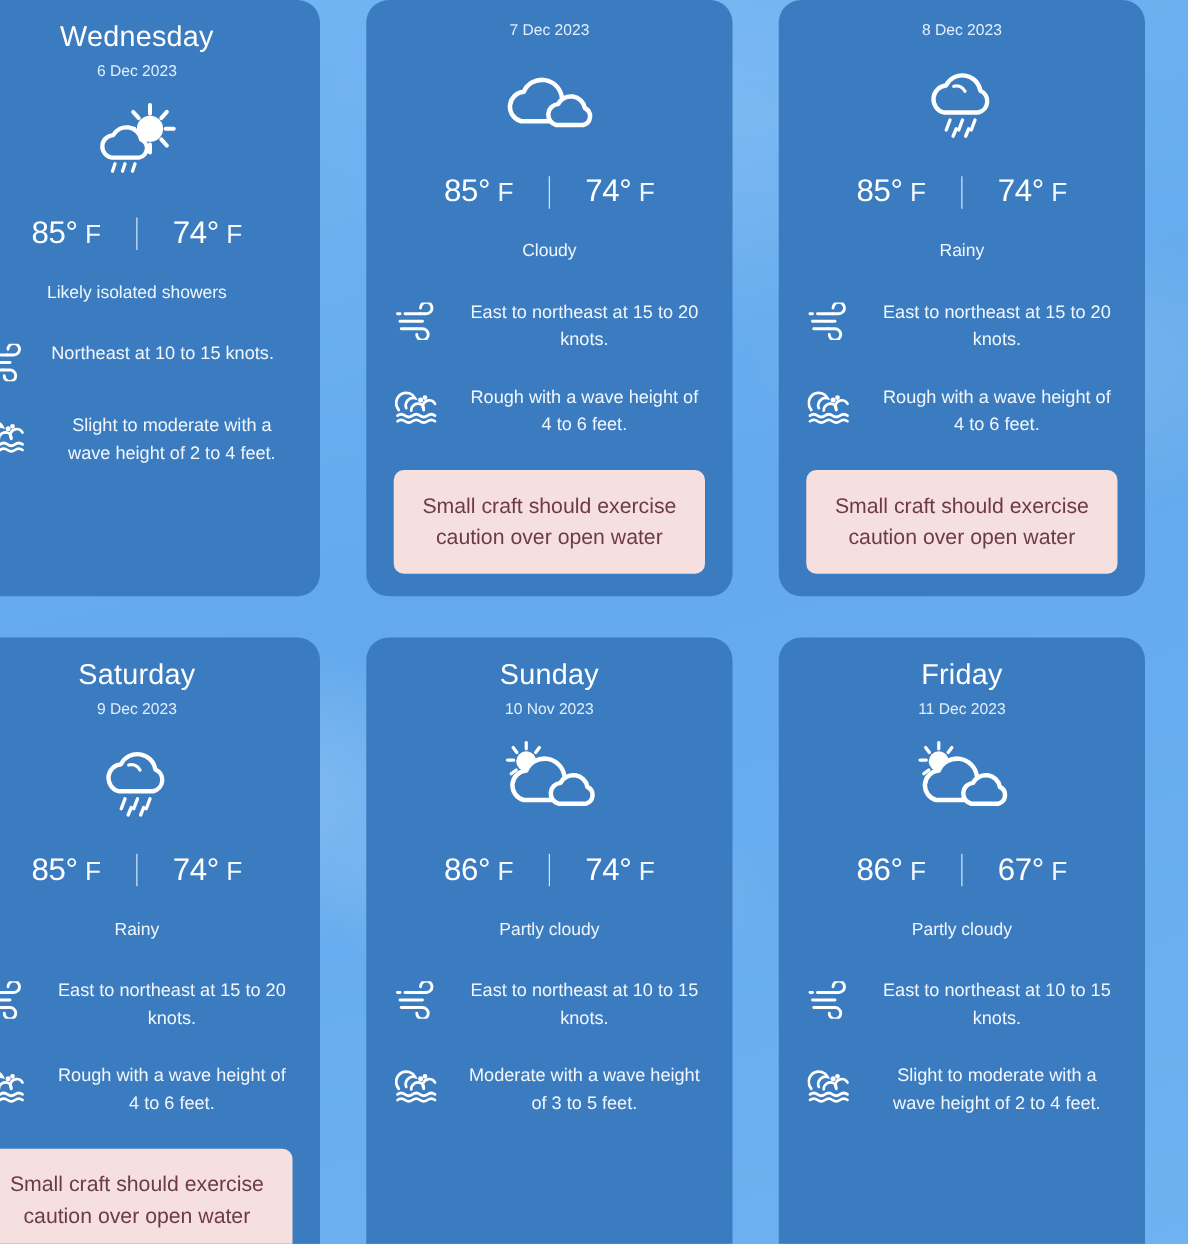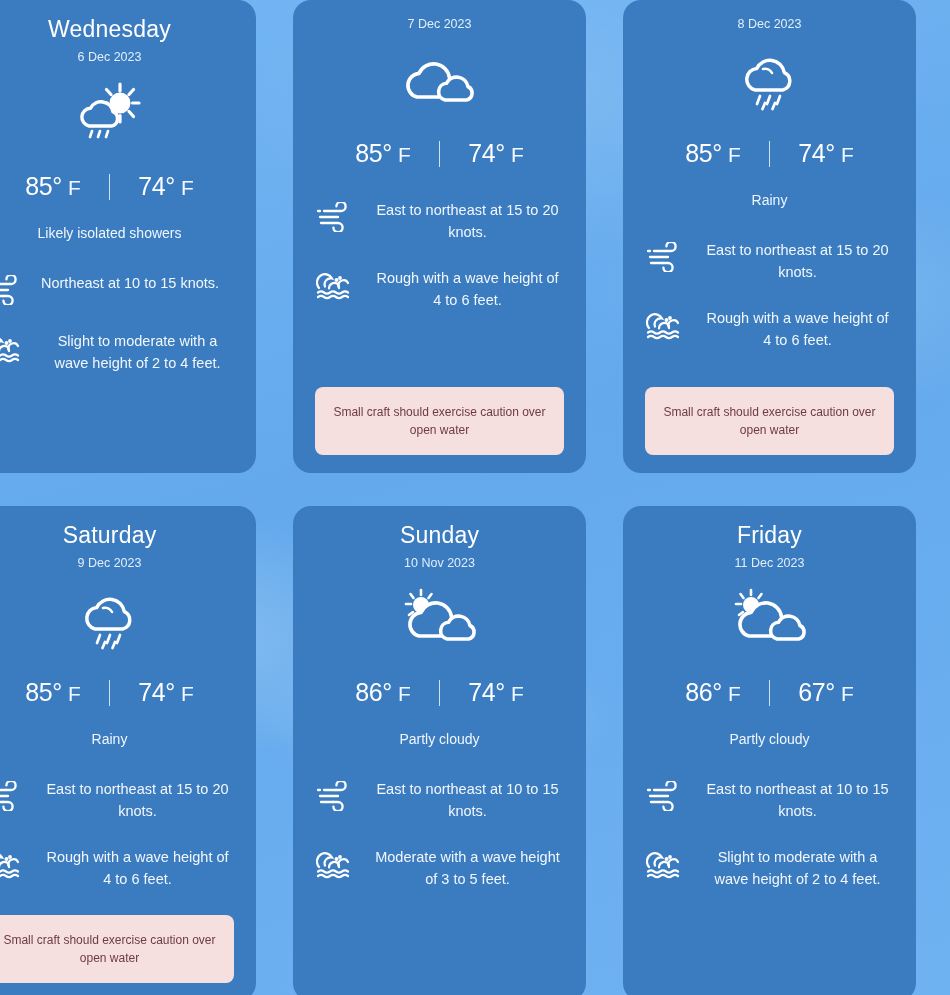--- a/index.html
+++ b/index.html
@@ -144,21 +144,21 @@
     text-align: center;
   }
 
   .spacer { flex: 1 1 auto; min-height: 10px; }
 
   .alert {
     background: #f6dfdf;
     color: #6d3b44;
     border-radius: 8px;
     text-align: center;
-    font-size: 12px;
+    font-size: 17px;
     line-height: 1.5;
     padding: 16px 14px;
     margin-top: 14px;
   }
 
   .alert.hidden { visibility: hidden; }
 
   svg { display: block; }
 </style>
 </head>
@@ -251,20 +251,21 @@
       <div class="temp-block">
         <span class="temp-val">85°</span>
         <span class="temp-unit">F</span>
       </div>
       <div class="temp-divider"></div>
       <div class="temp-block">
         <span class="temp-val">74°</span>
         <span class="temp-unit">F</span>
       </div>
     </div>
+    <div class="condition">Cloudy</div>
     <div class="detail-list">
       <div class="detail">
         <div class="detail-icon">
           <svg width="38" height="30" viewBox="0 0 38 30">
             <g stroke="#ffffff" stroke-width="2.3" stroke-linecap="round" fill="none">
               <line x1="2" y1="9" x2="4" y2="9"></line>
               <line x1="8" y1="9" x2="20" y2="9"></line>
               <path d="M20 9 h5 a4.6 4.6 0 1 0 -4.6 -4.6"></path>
               <line x1="4" y1="15" x2="22" y2="15"></line>
               <line x1="5" y1="21" x2="17" y2="21"></line>

